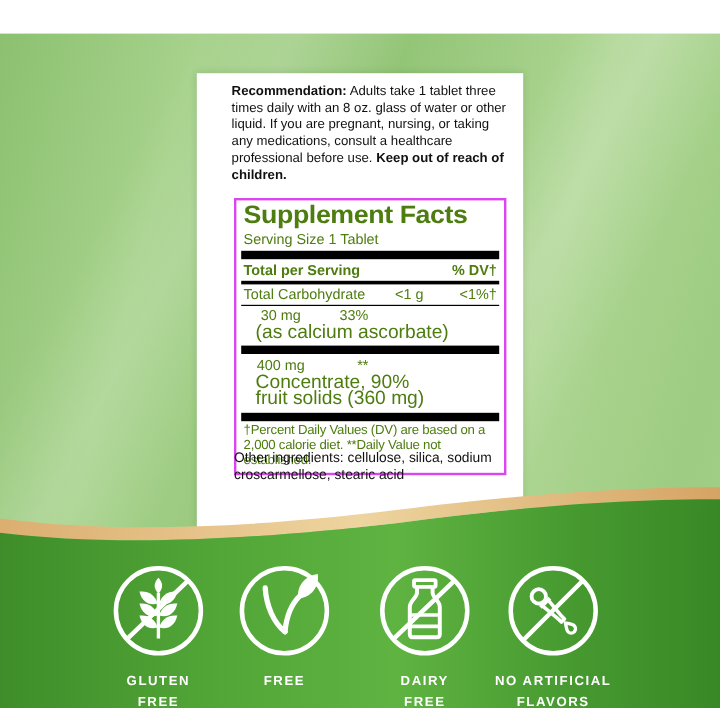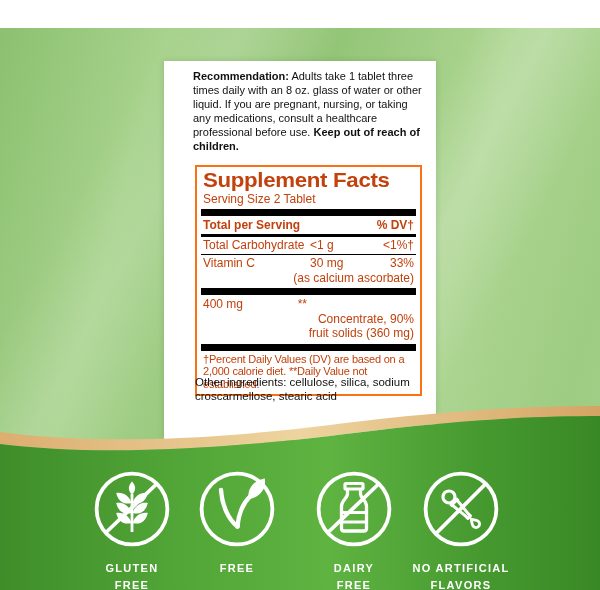--- a/index.html
+++ b/index.html
@@ -21,33 +21,33 @@
     background:#fff;z-index:1;box-shadow:0 0 6px rgba(40,70,30,.18);
   }
   .reco{
     position:absolute;left:29px;top:9px;width:234px;
     font-size:11px;line-height:13.9px;color:#111;
   }
   .reco b{font-weight:700;}
   
   .sf{
     position:absolute;left:31px;top:104px;width:227px;box-sizing:border-box;
-    border:2px solid #f97316;padding:2px 6px 3px 6px;color:#c2410c;background:#fff;
+    border:2px solid #d946ef;padding:2px 6px 3px 6px;color:#4d7c0f;background:#fff;
   }
   .sf-title{font-size:21px;font-weight:800;letter-spacing:-0.3px;line-height:22px;transform:scaleX(1.06);transform-origin:left center;white-space:nowrap;}
   .sf-serving{font-size:12px;line-height:15px;margin-top:1px;}
   .bar{height:7px;background:#000;margin:2px -2px;}
   .rule3{height:3px;background:#000;margin:1px -2px;}
   .rule1{height:1px;background:#000;margin:1px -2px;}
   .sf-row{display:flex;align-items:baseline;font-size:12px;line-height:15px;}
   .sf-row .nm{flex:1;}
-  .sf-row .amt{width:62px;}
+  .sf-row .amt{width:62px;text-align:center;}
   .sf-row .dv{width:42px;text-align:right;}
   .sf-row.hdr{font-weight:700;}
-  .sf-sub{font-size:12px;line-height:14.5px;padding-left:10px;text-align:right;}
+  .sf-sub{font-size:16px;line-height:14.5px;padding-left:10px;}
   .sf-foot{font-size:11px;line-height:12.8px;letter-spacing:-0.2px;margin-top:2px;}
   .other{
     position:absolute;left:31px;top:315px;width:233px;
     font-size:11.5px;line-height:13.5px;color:#111;
   }
   
   .wave{position:absolute;left:0;top:370px;width:600px;height:220px;z-index:2;}
   
   .badge{position:absolute;top:441px;z-index:3;display:flex;flex-direction:column;align-items:center;}
   .badge svg{width:80px;height:80px;display:block;}
@@ -66,35 +66,34 @@
 
 <div class="stage">
 
   <div class="card">
     <div class="reco">
       <b>Recommendation:</b><span> Adults take 1 tablet three times daily with an 8 oz. glass of water or other liquid. If you are pregnant, nursing, or taking any medications, consult a healthcare professional before use. </span><b>Keep out of reach of children.</b>
     </div>
 
     <div class="sf">
       <div class="sf-title">Supplement Facts</div>
-      <div class="sf-serving">Serving Size 2 Tablet</div>
+      <div class="sf-serving">Serving Size 1 Tablet</div>
       <div class="bar"></div>
       <div class="sf-row hdr">
         <span class="nm">Total per Serving</span>
         <span class="dv" style="width:auto;margin-left:auto;">% DV†</span>
       </div>
       <div class="rule3"></div>
       <div class="sf-row">
         <span class="nm">Total Carbohydrate</span>
         <span class="amt">&lt;1 g</span>
         <span class="dv">&lt;1%†</span>
       </div>
       <div class="rule1"></div>
       <div class="sf-row">
-        <span class="nm">Vitamin C</span>
         <span class="amt">30 mg</span>
         <span class="dv">33%</span>
       </div>
       <div class="sf-sub">(as calcium ascorbate)</div>
       <div class="bar"></div>
       <div class="sf-row">
         <span class="amt">400 mg</span>
         <span class="dv">**</span>
       </div>
       <div class="sf-sub">Concentrate, 90%</div>

